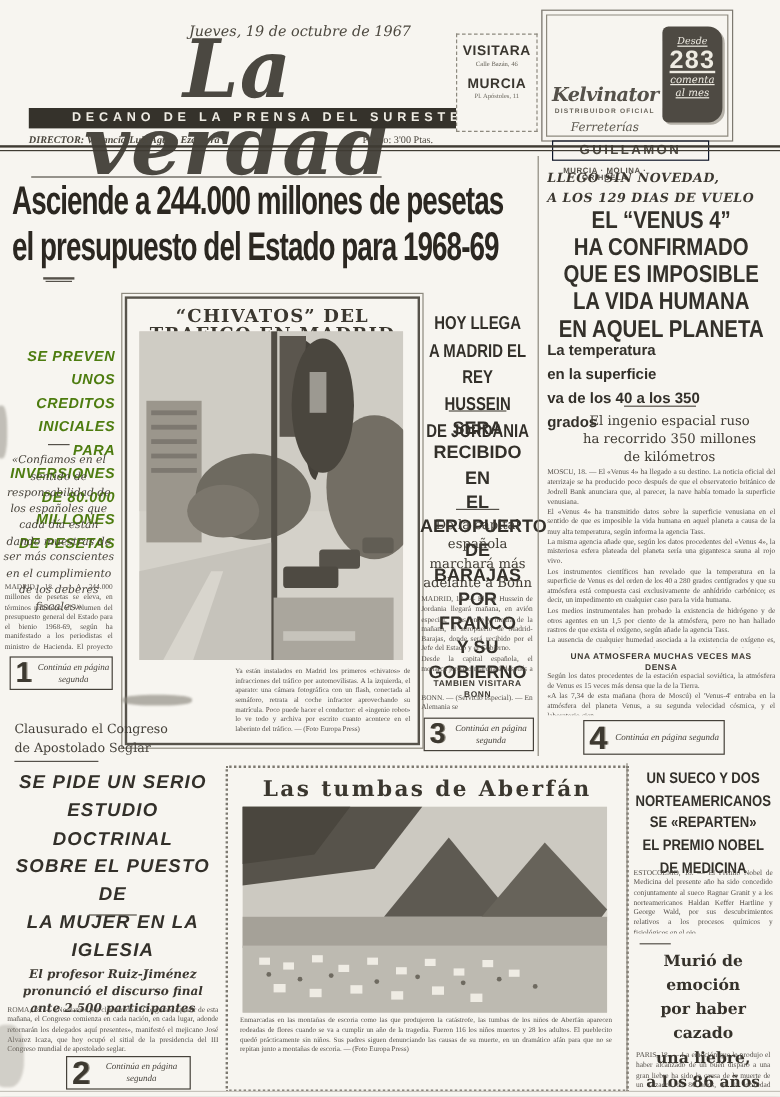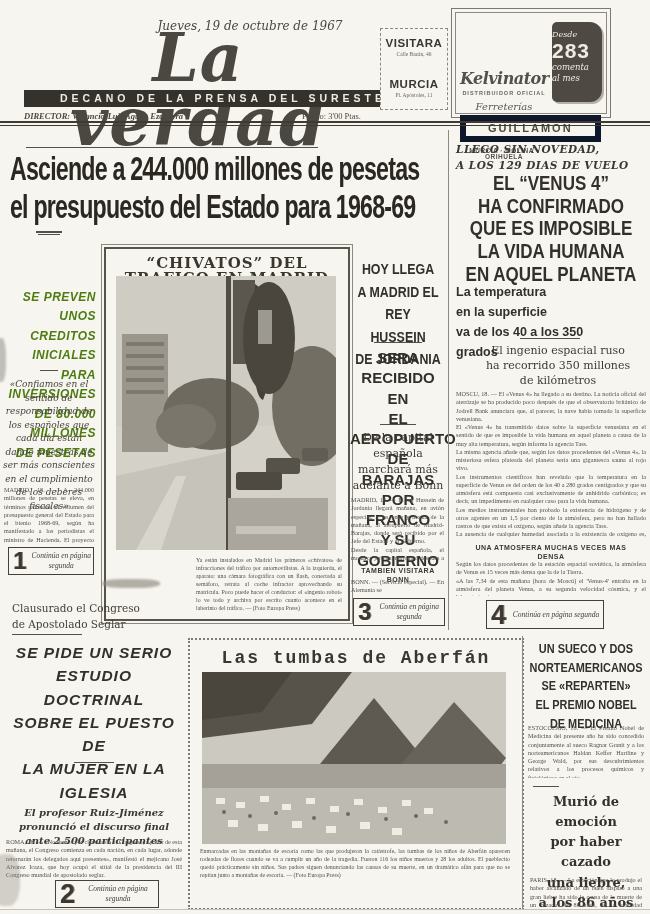--- a/index.html
+++ b/index.html
@@ -17,25 +17,25 @@
   .director{font:italic 700 8.5px/1 "Liberation Serif",serif;color:#4c483f;}
   .price{font:8.5px/1 "Liberation Serif",serif;color:#4c483f;}
   .offices{border:1px dashed #8d897e;text-align:center;padding-top:8px;background:#f7f5f0;}
   .offcity{font:700 11.5px/1.1 "Liberation Sans",sans-serif;color:#3a362f;letter-spacing:.5px;}
   .offaddr{font:5.5px/1.6 "Liberation Serif",serif;color:#6a665c;}
   .adbox{border:1px solid #7d7970;box-shadow:inset 0 0 0 3px #f7f5f0, inset 0 0 0 4px #8d897e;
          text-align:center;}
   .adbrand{font:italic 700 16px/1 "DejaVu Serif",serif;color:#55514a;letter-spacing:-.5px;}
   .addist{font:700 5.5px/1 "Liberation Sans",sans-serif;letter-spacing:1px;color:#6a665c;}
   .adferr{font:italic 10px/1 "DejaVu Serif",serif;color:#5c584f;}
-  .adguil{display:inline-block;border:6px solid #0f172a;padding:1px 22px;
+  .adguil{display:inline-block;border:1px solid #0f172a;padding:1px 22px;
           font:700 11px/1.2 "Liberation Sans",sans-serif;letter-spacing:2px;color:#4c483f;}
   .adcities{font:700 6.5px/1 "Liberation Sans",sans-serif;letter-spacing:.5px;color:#55514a;}
-  .badge{background:#4e4a43;border-radius:5px 12px 12px 5px;color:#eeebe2;text-align:left;
-         box-shadow:2px 2px 0 #b5b1a8;}
+  .badge{background:#4e4a43;border-radius:5px 12px 12px 5px;color:#eeebe2;text-align:center;
+         box-shadow:2px 2px 0 #b5b1a8;text-decoration:underline;}
   .badge .d{font:italic 8px/1 "DejaVu Serif",serif;margin-top:9px;}
   .badge .n{font:700 21px/1.1 "Liberation Sans",sans-serif;letter-spacing:1px;}
   .badge .p{font:italic 8.5px/1.3 "DejaVu Serif",serif;}
   .ruleheavy{border-top:2px solid #3f3b33;border-bottom:1px solid #3f3b33;height:2px;}
   
   .kicker{font:700 11px/1 "Liberation Sans",sans-serif;letter-spacing:1.5px;color:#3c3831;}
   .headline-main{font:700 29px/1 "Liberation Sans",sans-serif;letter-spacing:-1px;color:#2b2721;
                  white-space:nowrap;transform:scale(0.8,1.15);transform-origin:left top;}
   .thinrule{border-top:1px solid #55514a;}
   
@@ -73,21 +73,21 @@
 
   <div class="abs dateline" style="left:100px;top:20px;width:300px;">Jueves, 19 de octubre de 1967</div>
   <div class="abs logo" style="left:20px;top:26px;width:356px;">La verdad</div>
   <div class="abs tagbar" style="left:24px;top:90px;width:352px;height:17px;padding-left:23px;">DECANO DE LA PRENSA DEL SURESTE</div>
   <div class="abs director" style="left:24px;top:112px;">DIRECTOR: Venancio-Luis Agudo Ezquerra</div>
   <div class="abs price" style="left:302px;top:112px;">Precio: 3'00 Ptas.</div>
 
   <div class="abs offices" style="left:380px;top:28px;width:66px;height:72px;">
     <div class="offcity">VISITARA</div>
     <div class="offaddr">Calle Bazán, 46</div>
-    <div class="offcity" style="margin-top:20px;">MURCIA</div>
+    <div class="offcity" style="margin-top:6px;">MURCIA</div>
     <div class="offaddr">Pl. Apóstoles, 11</div>
   </div>
 
   <div class="abs adbox" style="left:451px;top:8px;width:158px;height:108px;">
     <div class="abs" style="left:8px;top:14px;width:88px;margin-top:48px;">
       <div class="adbrand">Kelvinator</div>
       <div class="addist" style="margin-top:4px;">DISTRIBUIDOR OFICIAL</div>
       <div class="adferr" style="margin-top:5px;">Ferreterías</div>
       <div style="margin-top:3px;"><span class="adguil">GUILLAMON</span></div>
       <div class="adcities" style="margin-top:6px;">MURCIA · MOLINA · ORIHUELA</div>
@@ -222,21 +222,21 @@
   <div class="abs thinrule" style="left:74px;top:762px;width:40px;"></div>
   <div class="abs seglar-sub" style="left:7px;top:806px;width:174px;">El profesor Ruiz-Jiménez pronunció el discurso final ante 2.500 participantes</div>
   <div class="abs tiny pre" style="left:6px;top:838px;width:176px;height:40px;">ROMA, 18. — «No damos por clausurado el Congreso; a partir de esta mañana, el Congreso comienza en cada nación, en cada lugar, adonde retornarán los delegados aquí presentes», manifestó el mejicano José Alvarez Icaza, que hoy ocupó el sitial de la presidencia del III Congreso mundial de apostolado seglar.
 La sesión plenaria de clausura del Congreso, que se celebra en Roma a partir del 11, tuvo lugar en el Palacio Pío</div>
   <div class="abs jump" style="left:55px;top:880px;width:102px;height:26px;">
     <span class="jumpnum" style="font-size:27px;">2</span>
     <span class="jumptext">Continúa en página segunda</span>
   </div>
 
   <div class="abs aberfan-frame" style="left:188px;top:638px;width:332px;height:268px;">
-    <div class="abs aberfan-title" style="left:0;top:9px;width:332px;font-family:Liberation Mono, monospace;">Las tumbas de Aberfán</div>
+    <div class="abs aberfan-title" style="left:0;top:9px;width:332px;">Las tumbas de Aberfán</div>
     <svg class="abs" style="left:12px;top:32px;" width="304" height="172" viewBox="0 0 304 172">
       <rect width="304" height="172" fill="#ccc9c1"></rect>
       <polygon points="0,0 150,0 110,52 0,66" fill="#57534b"></polygon>
       <polygon points="0,0 90,0 60,40 0,48" fill="#4a463e"></polygon>
       <polygon points="118,92 172,26 226,92" fill="#5e5a52"></polygon>
       <polygon points="196,96 252,30 304,86 304,96" fill="#67635a"></polygon>
       <polygon points="240,172 304,86 304,172" fill="#d8d5cd"></polygon>
       <rect y="92" width="304" height="26" fill="#a5a198"></rect>
       <rect y="116" width="304" height="56" fill="#bdbab1"></rect>
       <g fill="#efece4">

